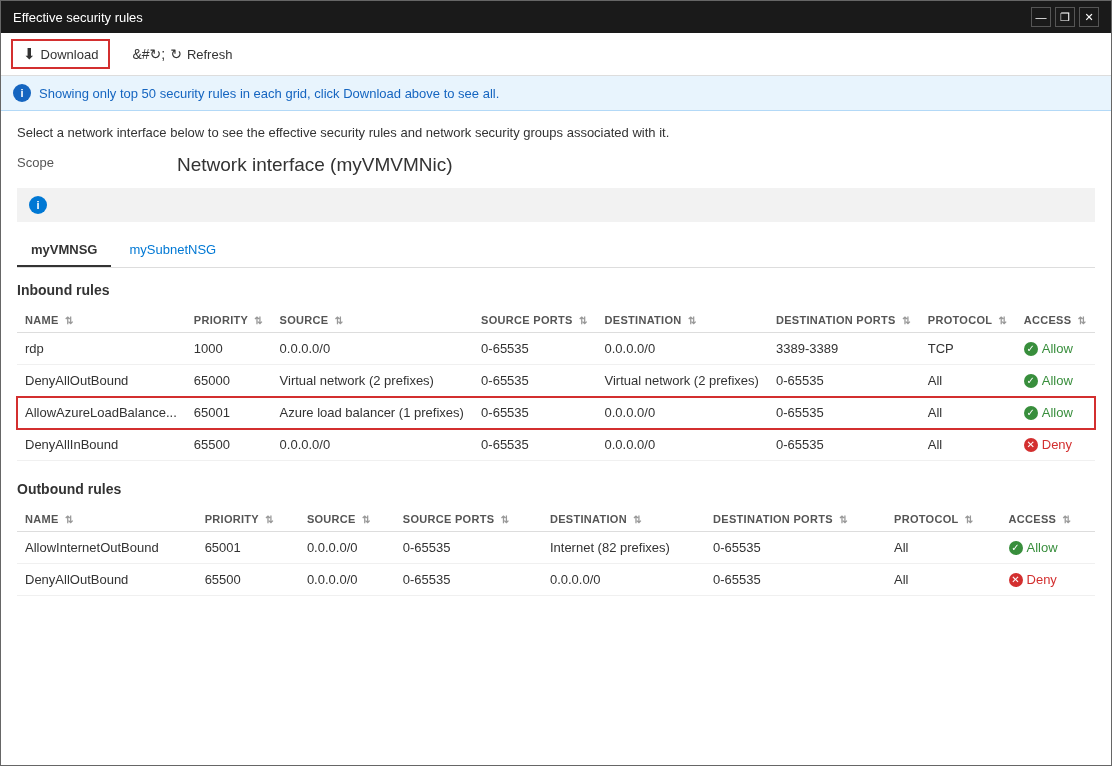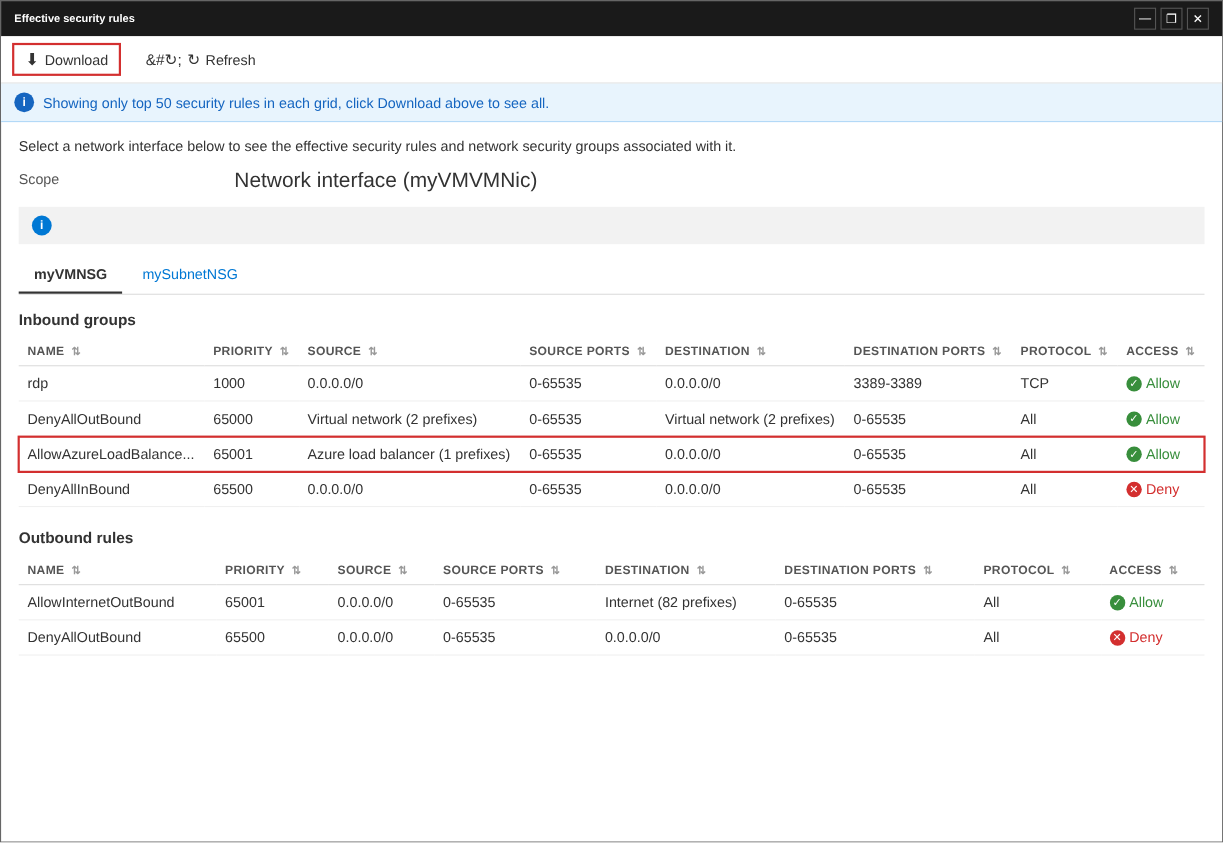--- a/index.html
+++ b/index.html
@@ -1,36 +1,36 @@
 <!DOCTYPE html>
 <html><head>
   <meta charset="utf-8">
   <style>
     * { box-sizing: border-box; margin: 0; padding: 0; }
     body { font-family: 'Segoe UI', Arial, sans-serif; font-size: 13px; background: #fff; color: #333; }
 
     .window { width: 1112px; min-height: 766px; border: 1px solid #666; background: #fff; display: flex; flex-direction: column; }
 
     .title-bar { background: #1a1a1a; color: #fff; padding: 8px 12px; display: flex; justify-content: space-between; align-items: center; height: 32px; }
-    .title-bar-text { font-size: 10px; font-weight: bold; }
+    .title-bar-text { font-size: 13px; font-weight: normal; }
     .title-bar-buttons { display: flex; gap: 4px; }
     .title-btn { background: transparent; border: 1px solid #555; color: #fff; width: 20px; height: 20px; font-size: 11px; cursor: pointer; display: flex; align-items: center; justify-content: center; }
 
     .toolbar { padding: 6px 10px; border-bottom: 1px solid #ddd; display: flex; align-items: center; gap: 12px; background: #fff; }
     .toolbar-btn { display: flex; align-items: center; gap: 5px; background: transparent; border: 2px solid #d32f2f; padding: 4px 10px; cursor: pointer; font-size: 13px; color: #333; font-family: inherit; }
     .toolbar-btn-refresh { display: flex; align-items: center; gap: 5px; background: transparent; border: none; padding: 4px 10px; cursor: pointer; font-size: 13px; color: #333; font-family: inherit; }
 
     .info-banner { background: #e8f4fd; border-bottom: 1px solid #b3d9f7; padding: 8px 12px; display: flex; align-items: center; gap: 8px; color: #1565c0; font-size: 13px; }
     .info-icon { width: 18px; height: 18px; background: #1565c0; color: #fff; border-radius: 50%; display: flex; align-items: center; justify-content: center; font-size: 11px; font-weight: bold; flex-shrink: 0; }
 
     .content { padding: 14px 16px; flex: 1; overflow-y: auto; }
 
     .description { color: #333; margin-bottom: 14px; font-size: 13px; }
 
-    .field-row { display: flex; align-items: flex-start; margin-bottom: 10px; gap: 36px; }
+    .field-row { display: flex; align-items: flex-start; margin-bottom: 10px; }
     .field-label { width: 160px; color: #555; font-size: 13px; padding-top: 1px; flex-shrink: 0; }
     .field-value { color: #333; font-size: 19px; }
     .field-link { color: #0078d4; text-decoration: none; cursor: pointer; }
 
     .info-box { background: #f2f2f2; border-left: none; padding: 8px 12px; display: flex; align-items: center; gap: 8px; margin: 12px 0; color: #333; font-size: 13px; }
     .info-icon-grey { width: 18px; height: 18px; background: #0078d4; color: #fff; border-radius: 50%; display: flex; align-items: center; justify-content: center; font-size: 11px; font-weight: bold; flex-shrink: 0; }
 
     .tabs { display: flex; gap: 4px; border-bottom: 1px solid #ddd; margin-bottom: 14px; }
     .tab { padding: 8px 14px; cursor: pointer; font-size: 13px; color: #0078d4; border-bottom: 2px solid transparent; }
     .tab.active { color: #333; border-bottom: 2px solid #333; font-weight: 600; }
@@ -102,21 +102,21 @@
 
     <div class="info-box">
       <div class="info-icon-grey">i</div>
     </div>
 
     <div class="tabs">
       <div class="tab active">myVMNSG</div>
       <div class="tab active-link">mySubnetNSG</div>
     </div>
 
-    <div class="section-title">Inbound groups</div>
+    <div class="section-title">Inbound rules</div>
     <table>
       <thead>
         <tr>
           <th>NAME <span class="sort-icon">⇅</span></th>
           <th>PRIORITY <span class="sort-icon">⇅</span></th>
           <th>SOURCE <span class="sort-icon">⇅</span></th>
           <th>SOURCE PORTS <span class="sort-icon">⇅</span></th>
           <th>DESTINATION <span class="sort-icon">⇅</span></th>
           <th>DESTINATION PORTS <span class="sort-icon">⇅</span></th>
           <th>PROTOCOL <span class="sort-icon">⇅</span></th>

